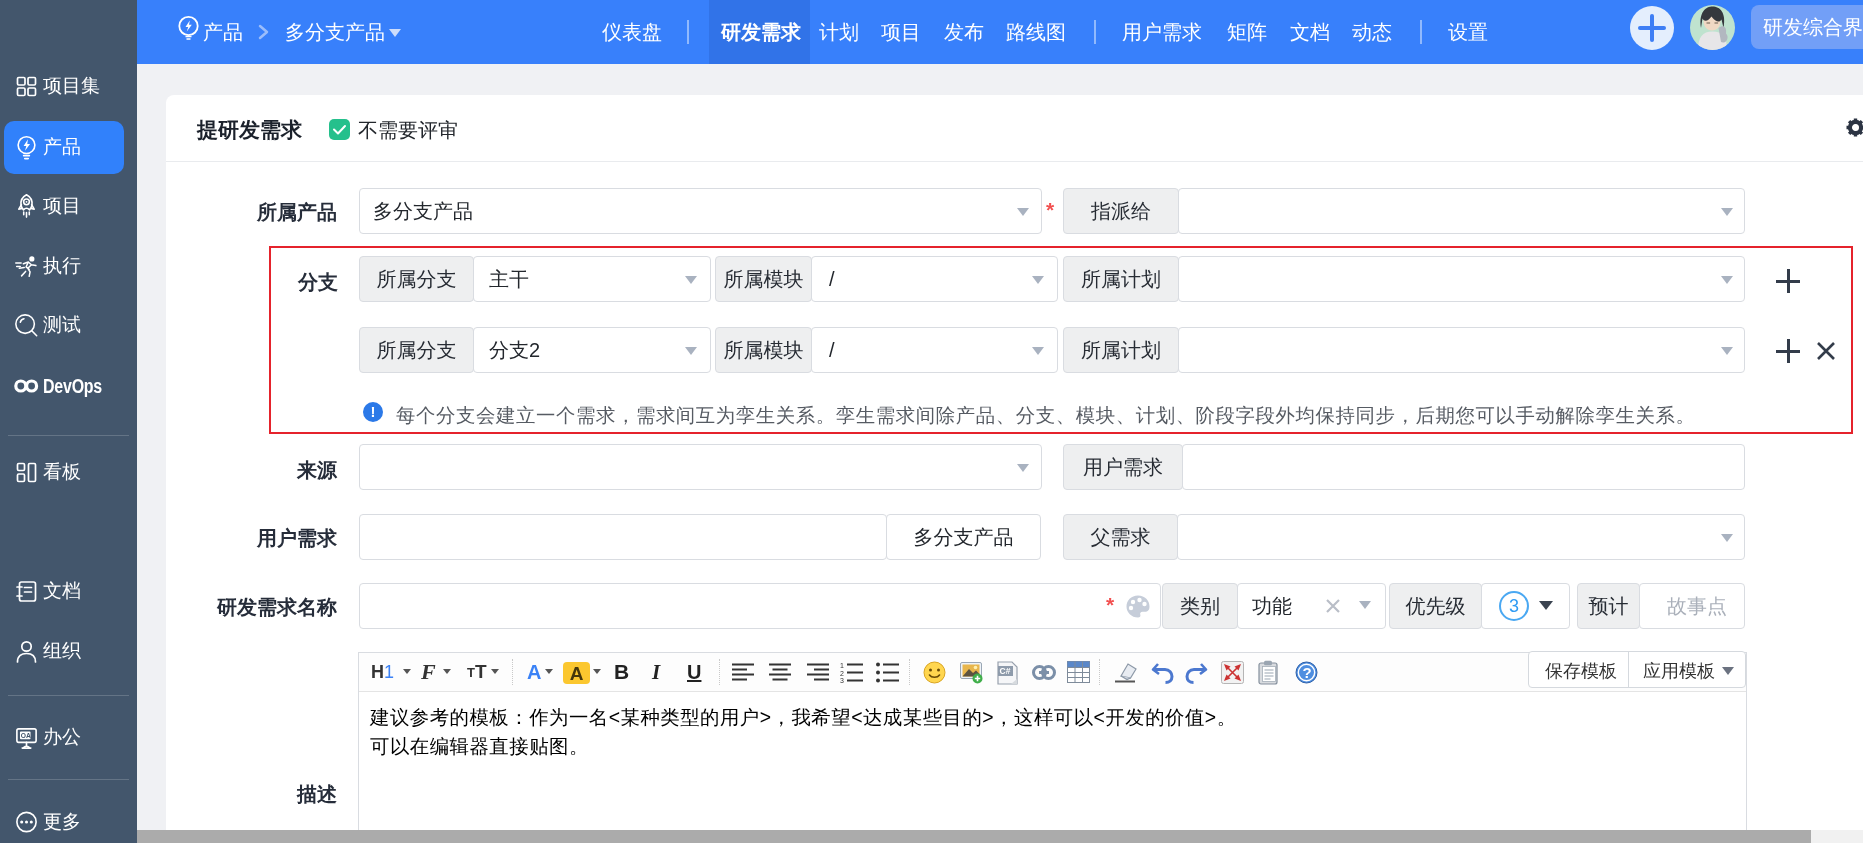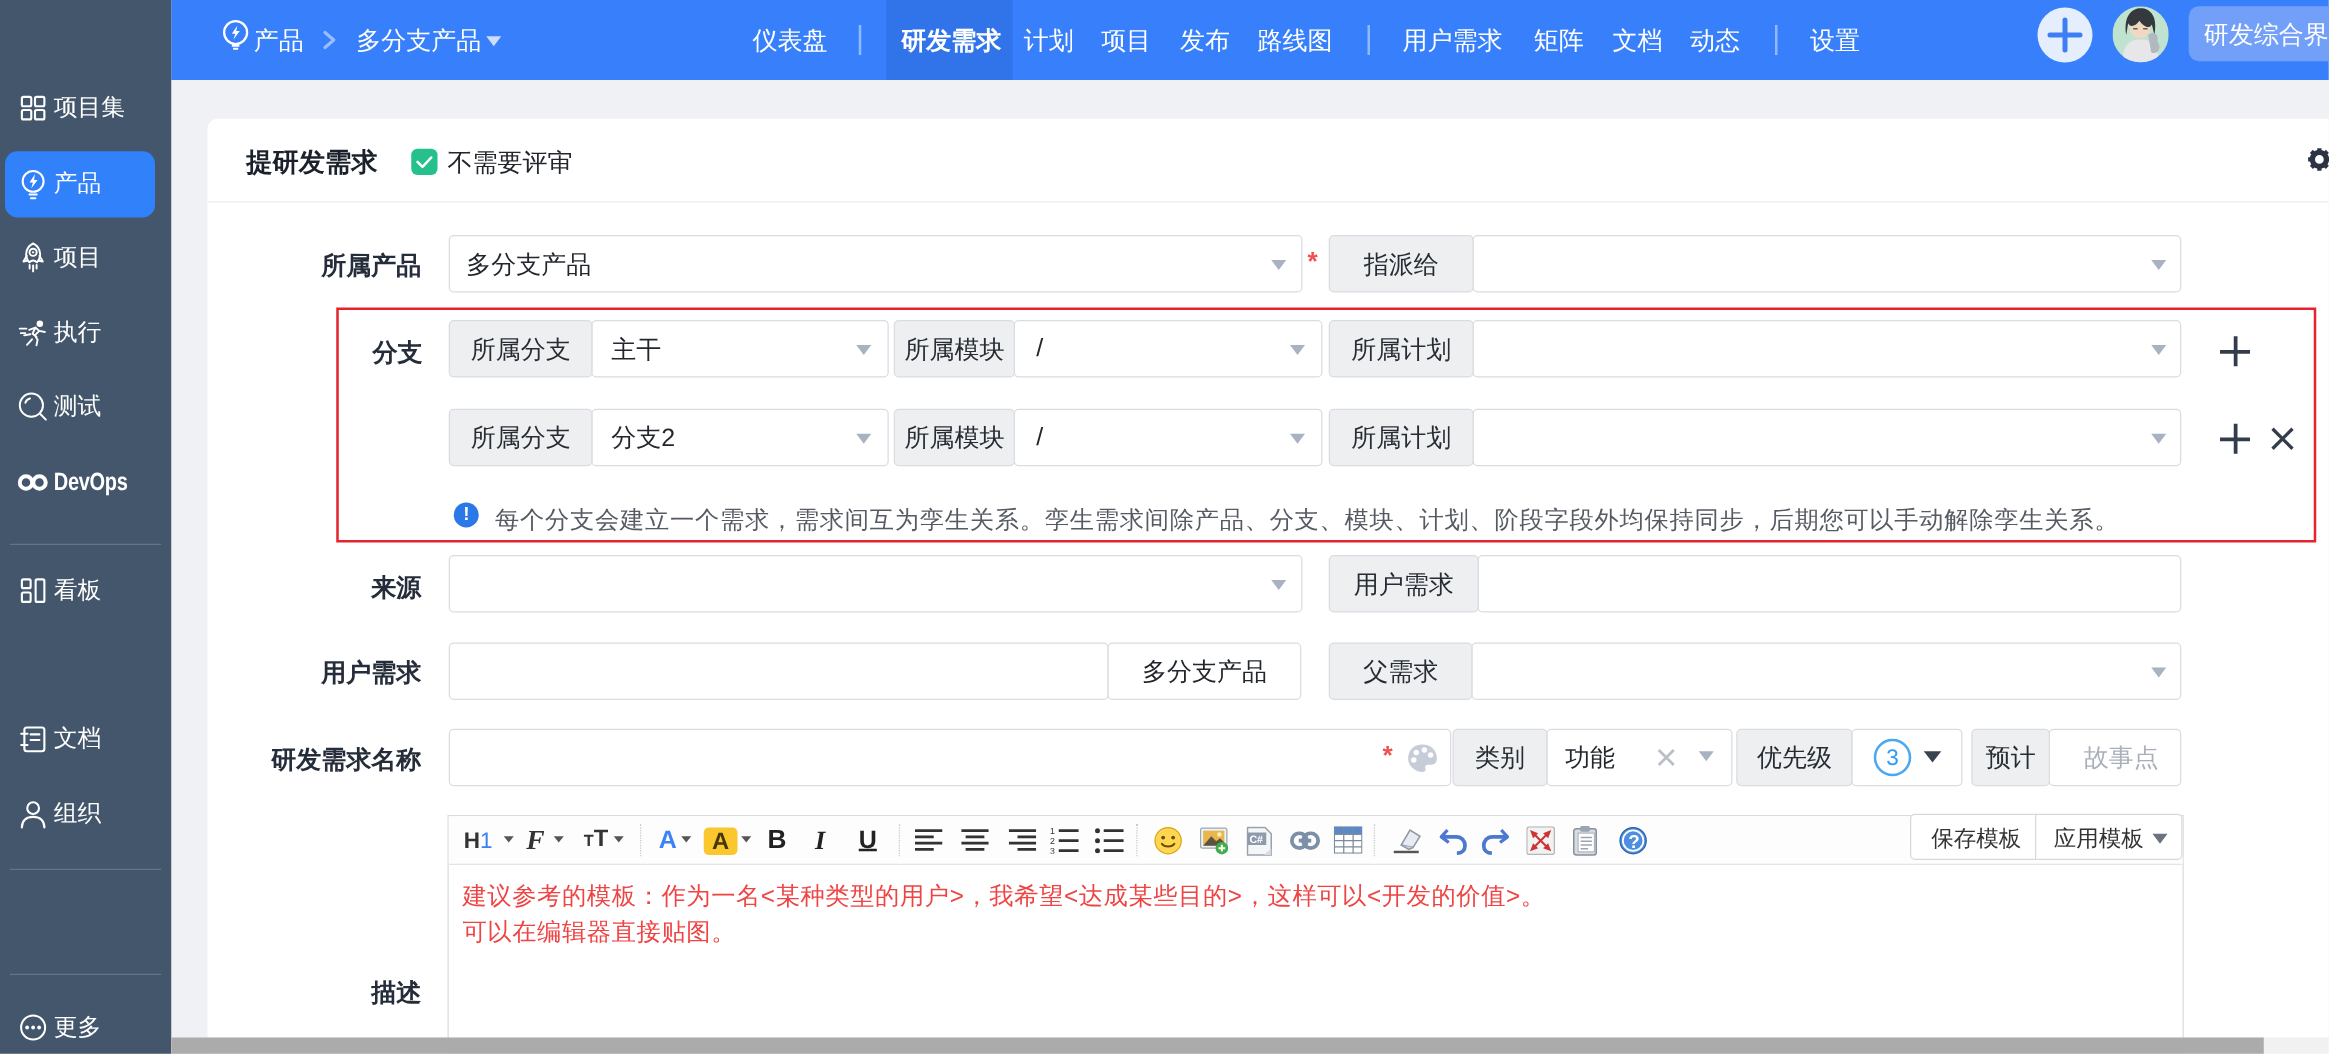--- a/index.html
+++ b/index.html
@@ -171,20 +171,31 @@
   <div class="sitem" style="top:624px">
       <span class="ic">
         <svg width="25" height="25" viewBox="0 0 25 25">
           <circle class="sic" stroke-width="2.2" cx="12.5" cy="7.5" r="4.7"></circle>
           <path class="sic" stroke-width="2.2" d="M3.5 23 C3.5 17 7.5 14.5 12.5 14.5 C17.5 14.5 21.5 17 21.5 23"></path>
         </svg>
       </span>
       <span class="tx">组织</span>
     </div>
   <div class="sdiv" style="top:695px"></div>
+  <div class="sitem" style="top:710px">
+      <span class="ic">
+        <svg width="26" height="25" viewBox="0 0 26 25">
+          <rect class="sic" stroke-width="2" x="3" y="3.5" width="20" height="14" rx="1.8"></rect>
+          <rect x="6.2" y="6.3" width="11" height="8" rx="1" fill="#fff"></rect>
+          <text x="7" y="13" font-size="7" font-weight="bold" fill="#43566c" font-family="Liberation Sans">OA</text>
+          <path class="sic" stroke-width="1.8" d="M13 17.5 V21 M8.5 23.5 h9 M13 21 L9 23.5 M13 21 L17 23.5"></path>
+        </svg>
+      </span>
+      <span class="tx">办公</span>
+    </div>
   <div class="sdiv" style="top:779px"></div>
   <div class="sitem" style="top:795px">
       <span class="ic">
         <svg width="26" height="26" viewBox="0 0 26 26">
           <circle class="sic" stroke-width="2" cx="13" cy="13" r="10"></circle>
           <circle cx="8" cy="13" r="1.6" fill="#fff"></circle>
           <circle cx="13" cy="13" r="1.6" fill="#fff"></circle>
           <circle cx="18" cy="13" r="1.6" fill="#fff"></circle>
         </svg>
       </span>
@@ -419,21 +430,21 @@
         <rect x="5.5" y="6.5" width="13" height="15" fill="#fff" stroke="#a5aeb8" stroke-width="0.8"></rect>
         <rect x="7" y="0.8" width="8" height="4.5" rx="1.5" fill="#9aa5b1"></rect>
         <path d="M7.5 10 h9 M7.5 13 h9 M7.5 16 h9 M7.5 19 h6" stroke="#9aa5b1" stroke-width="1.2"></path>
       </svg>
     <svg class="abs" style="left:936px;top:8px" width="23" height="23" viewBox="0 0 23 23">
         <circle cx="11.5" cy="11.5" r="10.5" fill="#4e8ee0" stroke="#2c5fa8" stroke-width="1"></circle>
         <circle cx="11.5" cy="11.5" r="8.2" fill="none" stroke="#fff" stroke-width="1.4"></circle>
         <text x="7.5" y="17" font-size="15" font-weight="bold" fill="#fff" font-family="Liberation Sans">?</text>
       </svg>
   </div>
-  <div class="abs" style="left:11px;top:50px;font-size:19.4px;letter-spacing:0.5px;color:#ef4444;line-height:29px">建议参考的模板：作为一名&lt;某种类型的用户&gt;，我希望&lt;达成某些目的&gt;，这样可以&lt;开发的价值&gt;。<br>可以在编辑器直接贴图。</div>
+  <div class="abs" style="left:11px;top:50px;font-size:19.4px;letter-spacing:0.5px;color:#000000;line-height:29px">建议参考的模板：作为一名&lt;某种类型的用户&gt;，我希望&lt;达成某些目的&gt;，这样可以&lt;开发的价值&gt;。<br>可以在编辑器直接贴图。</div>
 </div>
 <div class="lbl" style="left:147px;top:781px;width:190px">描述</div>
 <div id="tplbtns">
   <div class="tbtx" style="left:12px;width:80px">保存模板</div>
   <div class="abs" style="left:99px;top:0;width:1px;height:36px;background:#d5d9de"></div>
   <div class="tbtx" style="left:110px;width:80px">应用模板</div>
   <div class="caret" style="left:193px;top:15px;border-top-color:#6b7280;border-left-width:6px;border-right-width:6px;border-top-width:8px"></div>
 </div>
 
 <div id="scrollbar">

